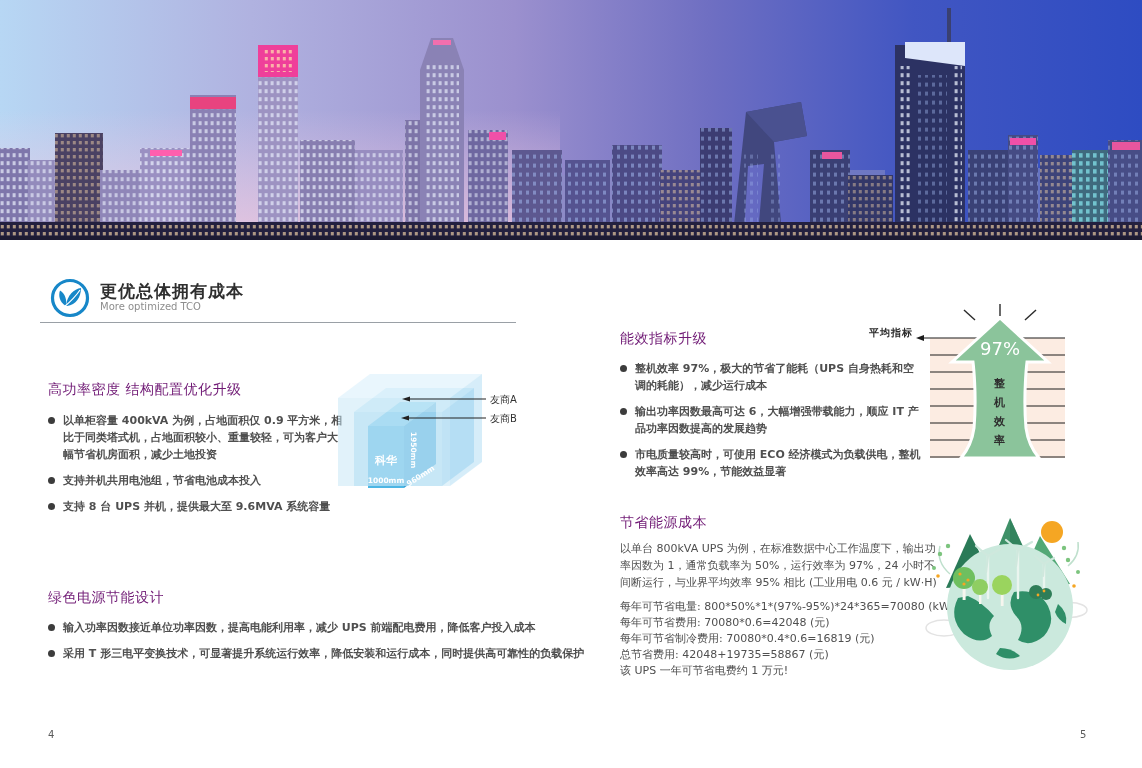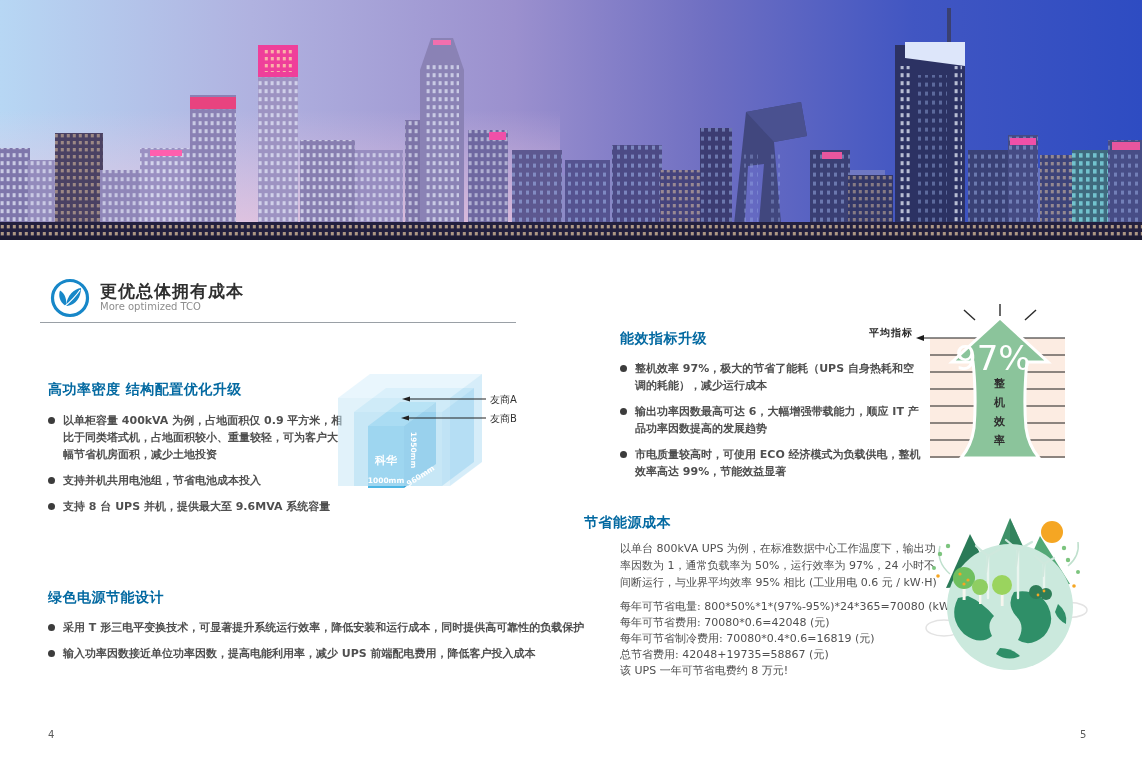--- a/index.html
+++ b/index.html
@@ -10,41 +10,41 @@
     -webkit-font-smoothing:antialiased;
   }
   .abs{position:absolute;}
   
   .skyline{position:absolute;left:0;top:0;width:1142px;height:240px;display:block;}
   .header-icon{left:50px;top:278px;width:40px;height:40px;}
   .header-title{left:100px;top:280px;font-size:17px;font-weight:bold;color:#2e2e2e;letter-spacing:1px;}
   .header-sub{left:100px;top:301px;font-size:10px;color:#8d8d8d;}
   .divider{left:40px;top:322px;width:476px;height:1px;background:#9aa0a6;}
   
-  .sec-title{font-size:14px;font-weight:bold;color:#0369a1;letter-spacing:0.5px;text-align:center;}
+  .sec-title{font-size:14px;font-weight:normal;color:#701a75;letter-spacing:0.5px;text-align:center;}
   
   ul.bullets{list-style:none;margin:0;padding:0;}
   ul.bullets li{
     position:relative;padding-left:15px;margin-bottom:9px;
     font-size:11px;line-height:17px;color:#4f4f4f;font-weight:bold;
   }
   ul.bullets li::before{
     content:"";position:absolute;left:0;top:5px;width:7px;height:7px;
     border-radius:50%;background:#3c3c3c;
   }
   
   .para{font-size:11px;line-height:17px;color:#4f4f4f;}
   .calc-line{font-size:11px;line-height:15px;color:#4f4f4f;white-space:nowrap;margin-bottom:1px;}
   
   .eff-wrap{left:855px;top:300px;width:215px;height:170px;}
   .eff-svg{position:absolute;left:0;top:0;width:215px;height:170px;display:block;}
   .avg-label{position:absolute;left:0px;top:26px;width:58px;text-align:right;
     font-size:10px;font-weight:bold;color:#2b2b2b;letter-spacing:1px;}
-  .eff-percent{position:absolute;left:100px;top:38px;width:90px;
-    font-size:34px;color:#ffffff;font-weight:400;}
+  .eff-percent{position:absolute;left:100px;top:38px;width:90px;text-align:center;
+    font-size:18px;color:#ffffff;font-weight:400;}
   .eff-vert{position:absolute;left:139px;top:74px;width:13px;
     font-size:11px;font-weight:bold;color:#2e2e2e;line-height:19px;
     word-break:break-all;text-align:left;}
   
   .pagenum{font-size:10px;color:#5a5a5a;}
   .pn-left{left:48px;top:729px;}
   .pn-right{left:1080px;top:729px;}
 </style>
 </head>
 <body>
@@ -210,22 +210,22 @@
     <polygon points="72,27 80,24.5 80,29.5" fill="#222222"></polygon>
     <line x1="78" y1="27" x2="156" y2="27" stroke="#222222" stroke-width="1.2"></line>
     <polygon points="71,46 79,43.5 79,48.5" fill="#222222"></polygon>
     <line x1="77" y1="46" x2="156" y2="46" stroke="#222222" stroke-width="1.2"></line>
     <text x="160" y="31" font-size="10" fill="#333333">友商A</text>
     <text x="160" y="50" font-size="10" fill="#333333">友商B</text>
   </svg>
 
   <div class="abs sec-title" style="left:48px;top:589px;">绿色电源节能设计</div>
   <ul class="bullets abs" style="left:48px;top:619px;width:545px;">
+    <li>输入功率因数接近单位功率因数，提高电能利用率，减少 UPS 前端配电费用，降低客户投入成本</li>
     <li>采用 T 形三电平变换技术，可显著提升系统运行效率，降低安装和运行成本，同时提供高可靠性的负载保护</li>
-    <li>输入功率因数接近单位功率因数，提高电能利用率，减少 UPS 前端配电费用，降低客户投入成本</li>
   </ul>
 
   <div class="abs sec-title" style="left:620px;top:330px;">能效指标升级</div>
   <ul class="bullets abs" style="left:620px;top:360px;width:302px;">
     <li>整机效率 97%，极大的节省了能耗（UPS 自身热耗和空调的耗能），减少运行成本</li>
     <li>输出功率因数最高可达 6，大幅增强带载能力，顺应 IT 产品功率因数提高的发展趋势</li>
     <li>市电质量较高时，可使用 ECO 经济模式为负载供电，整机效率高达 99%，节能效益显著</li>
   </ul>
 
   <div class="abs eff-wrap">
@@ -248,28 +248,28 @@
       <line x1="181" y1="10" x2="170" y2="20" stroke="#2a2a2a" stroke-width="1.4"></line>
 
       <path d="M145,18 L193,62 L172,62 C172,62 168,95 171,128 C173,143 179,152 184,158
                L106,158 C111,152 117,143 119,128 C122,95 118,62 118,62 L97,62 Z" fill="#8bc49b" stroke="#ffffff" stroke-width="3"></path>
     </svg>
     <div class="avg-label">平均指标</div>
     <div class="eff-percent">97%</div>
     <div class="eff-vert">整机效率</div>
   </div>
 
-  <div class="abs sec-title" style="left:584px;top:514px;">节省能源成本</div>
+  <div class="abs sec-title" style="left:620px;top:514px;">节省能源成本</div>
   <div class="abs para" style="left:620px;top:540px;width:318px;">以单台 800kVA UPS 为例，在标准数据中心工作温度下，输出功率因数为 1，通常负载率为 50%，运行效率为 97%，24 小时不间断运行，与业界平均效率 95% 相比 (工业用电 0.6 元 / kW·H)</div>
   <div class="abs" style="left:620px;top:599px;">
     <div class="calc-line">每年可节省电量: 800*50%*1*(97%-95%)*24*365=70080 (kW·H)</div>
     <div class="calc-line">每年可节省费用: 70080*0.6=42048 (元)</div>
     <div class="calc-line">每年可节省制冷费用: 70080*0.4*0.6=16819 (元)</div>
     <div class="calc-line">总节省费用: 42048+19735=58867 (元)</div>
-    <div class="calc-line">该 UPS 一年可节省电费约 8 万元!</div>
+    <div class="calc-line">该 UPS 一年可节省电费约 1 万元!</div>
   </div>
 
   <svg class="abs" style="left:918px;top:502px;" width="180" height="175" viewBox="0 0 180 175">
 
     <ellipse cx="26" cy="126" rx="18" ry="8" fill="#ffffff" stroke="#e3e3e3" stroke-width="1.5"></ellipse>
     <ellipse cx="152" cy="108" rx="17" ry="7.5" fill="#ffffff" stroke="#e3e3e3" stroke-width="1.5"></ellipse>
 
     <path d="M32,72 Q18,60 22,44" fill="none" stroke="#bfe0cd" stroke-width="1.5"></path>
     <path d="M150,64 Q162,54 160,40" fill="none" stroke="#bfe0cd" stroke-width="1.5"></path>
     <g fill="#7cc47e">

